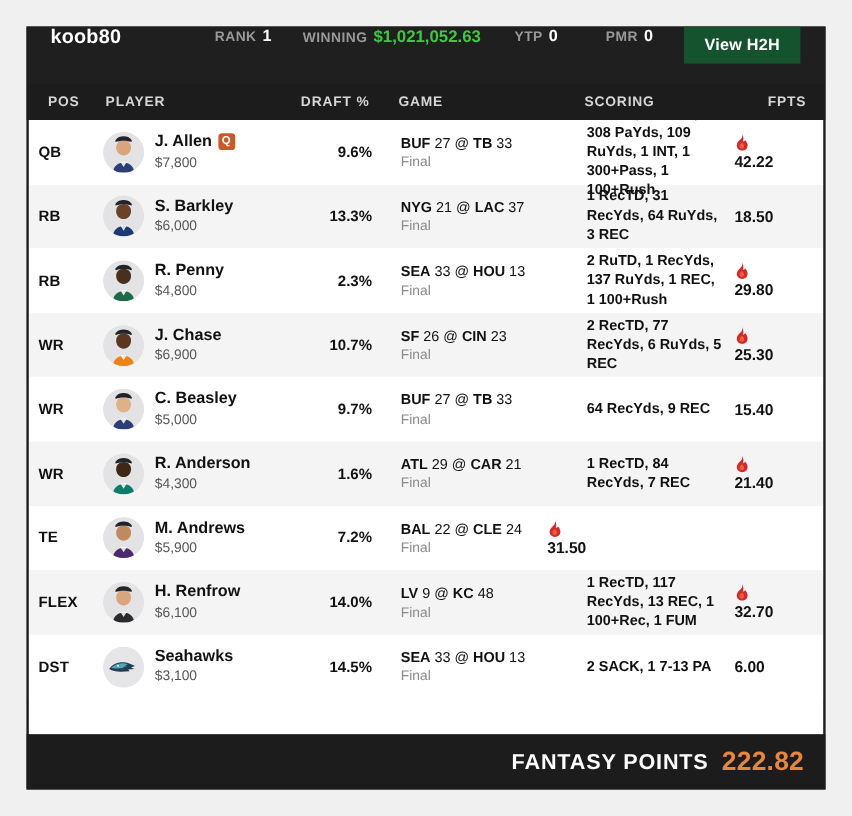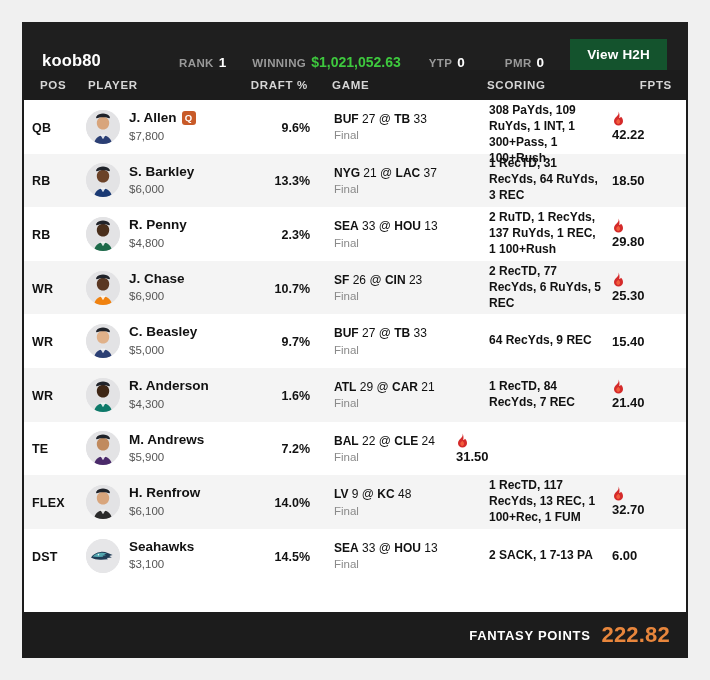--- a/index.html
+++ b/index.html
@@ -17,21 +17,21 @@
     overflow: hidden;
     display: flex;
     flex-direction: column;
   }
 
   
   .topbar {
     height: 48px;
     background: #1f1f1f;
     display: flex;
-    align-items: flex-end;
+    align-items: flex-start;
     padding: 0 14px 0 20px;
     flex: 0 0 auto;
   }
   .username {
     color: #ffffff;
     font-size: 16.5px;
     font-weight: bold;
     letter-spacing: .2px;
   }
   .stat-group { display: flex; align-items: baseline; gap: 5px; }
@@ -157,21 +157,21 @@
     height: 46px;
     background: #1c1c1c;
     display: flex;
     align-items: center;
     justify-content: flex-end;
     padding-right: 18px;
     gap: 11px;
     flex: 0 0 auto;
   }
   .fp-label {
-    color: #ffffff; font-size: 13px; font-weight: bold; letter-spacing: .7px;
+    color: #ffffff; font-size: 18px; font-weight: bold; letter-spacing: .7px;
   }
   .fp-total {
     color: #e8863c; font-size: 22px; font-weight: bold; letter-spacing: .2px;
   }
 </style>
 </head>
 <body>
 
 <div class="card">
 

